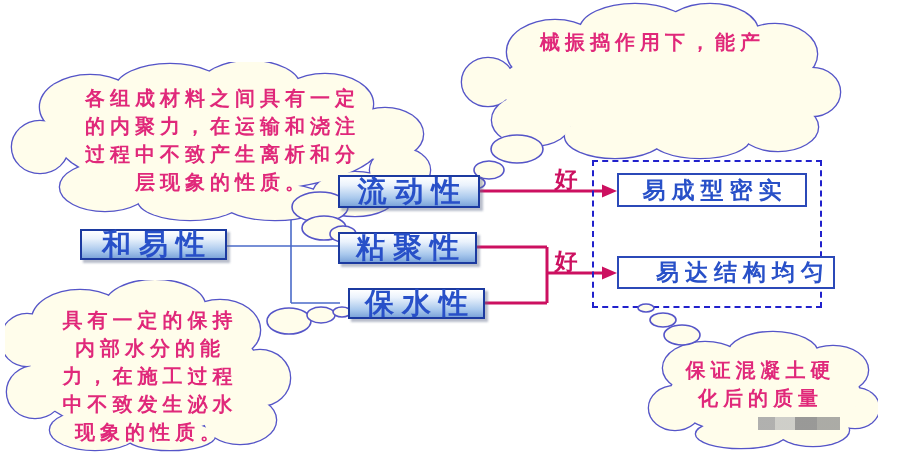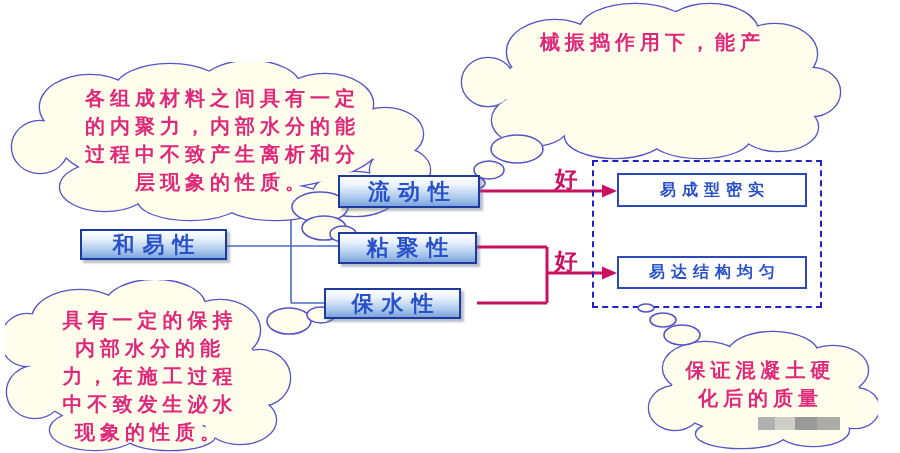--- a/index.html
+++ b/index.html
@@ -17,28 +17,28 @@
     position:absolute;left:0;right:0;text-align:center;
     color:#E0287A;font-size:20px;font-weight:600;line-height:28px;letter-spacing:5px;
     white-space:nowrap;
   }
 
   .node{
     position:absolute;z-index:4;
     border:2px solid #1C3AA0;
     background:linear-gradient(180deg,#ffffff 0%,#eaf2fc 28%,#aac9ed 72%,#7da5da 100%);
     box-shadow:3px 3px 2px rgba(100,110,140,0.45);
-    color:#2850C8;font-weight:bold;font-size:22px;letter-spacing:8px;
+    color:#2850C8;font-weight:bold;font-size:29px;letter-spacing:8px;
     display:flex;align-items:center;justify-content:center;
     text-indent:8px;
   }
   .wbox{
     position:absolute;z-index:1;
     border:2px solid #2B49B8;background:#ffffff;
-    color:#2850C8;font-weight:bold;font-size:16px;letter-spacing:6px;
+    color:#2850C8;font-weight:bold;font-size:23px;letter-spacing:6px;
     display:flex;align-items:center;justify-content:center;
     text-indent:6px;
   }
   .dashed-box{
     position:absolute;z-index:1;
     border:2px dashed #2121CC;background:transparent;
   }
   .good-label{
     position:absolute;z-index:3;width:44px;text-align:center;
     color:#CC1060;font-size:23px;font-weight:bold;
@@ -73,21 +73,21 @@
     <g fill="#CC1060" stroke="none">
       <polygon points="617,191 602,184.5 602,197.5"></polygon>
       <polygon points="617,273 602,266.5 602,279.5"></polygon>
     </g>
   </svg>
 
   <div class="dashed-box" style="left:592px;top:160px;width:226px;height:144px;"></div>
   <div class="wbox" style="left:617px;top:173px;width:186px;height:30px;">
     <span>易成型密实</span>
   </div>
-  <div class="wbox" style="left:617px;top:256px;width:186px;height:29px;">
+  <div class="wbox" style="left:617px;top:256px;width:186px;height:29px;padding-left:28px;">
     <span>易达结构均匀</span>
   </div>
 
   <div class="cloud" style="left:10px;top:62px;width:425px;height:160px;">
     <svg width="425" height="160" viewBox="0 0 425 160">
       <defs>
           <g id="cTL">
         <ellipse cx="80" cy="45" rx="50" ry="32"></ellipse>
             <ellipse cx="160" cy="28" rx="55" ry="26"></ellipse>
         <ellipse cx="240" cy="25" rx="50" ry="26"></ellipse>
@@ -100,21 +100,21 @@
             <ellipse cx="95" cy="125" rx="45" ry="24"></ellipse>
         <ellipse cx="30" cy="85" rx="28" ry="26"></ellipse>
             <ellipse cx="210" cy="82" rx="160" ry="48"></ellipse>
       </g>
         </defs>
       <use href="#cTL" fill="#FFFDEB" stroke="#5555C8" stroke-width="2.6"></use>
       <use href="#cTL" fill="#FFFDEB"></use>
     </svg>
     <div class="cloud-text" style="top:22px;">
       <div>各组成材料之间具有一定</div>
-      <div>的内聚力，内部水分的能</div>
+      <div>的内聚力，在运输和浇注</div>
       <div>过程中不致产生离析和分</div>
       <div>层现象的性质。</div>
     </div>
   </div>
 
   <div class="cloud" style="left:460px;top:2px;width:385px;height:160px;">
     <svg width="385" height="160" viewBox="0 0 385 160">
       <defs>
           <g id="cTR">
         <ellipse cx="95" cy="50" rx="48" ry="32"></ellipse>
@@ -219,19 +219,19 @@
 
   <div class="node" style="left:80px;top:229px;width:143px;height:27px;">
     <span>和易性</span>
   </div>
   <div class="node" style="left:338px;top:175px;width:138px;height:29px;">
     <span>流动性</span>
   </div>
   <div class="node" style="left:338px;top:232px;width:135px;height:28px;">
     <span>粘聚性</span>
   </div>
-  <div class="node" style="left:324px;top:288px;width:133px;height:27px;">
+  <div class="node" style="left:348px;top:288px;width:133px;height:27px;">
     <span>保水性</span>
   </div>
 
   <div class="watermark"></div>
 
 </div>
 
 </body></html>

